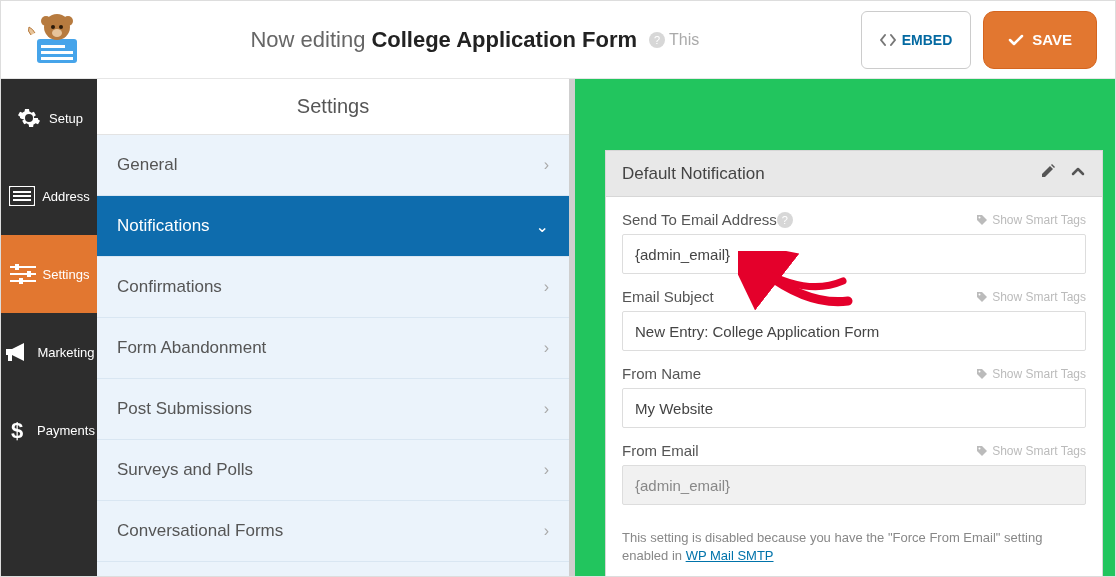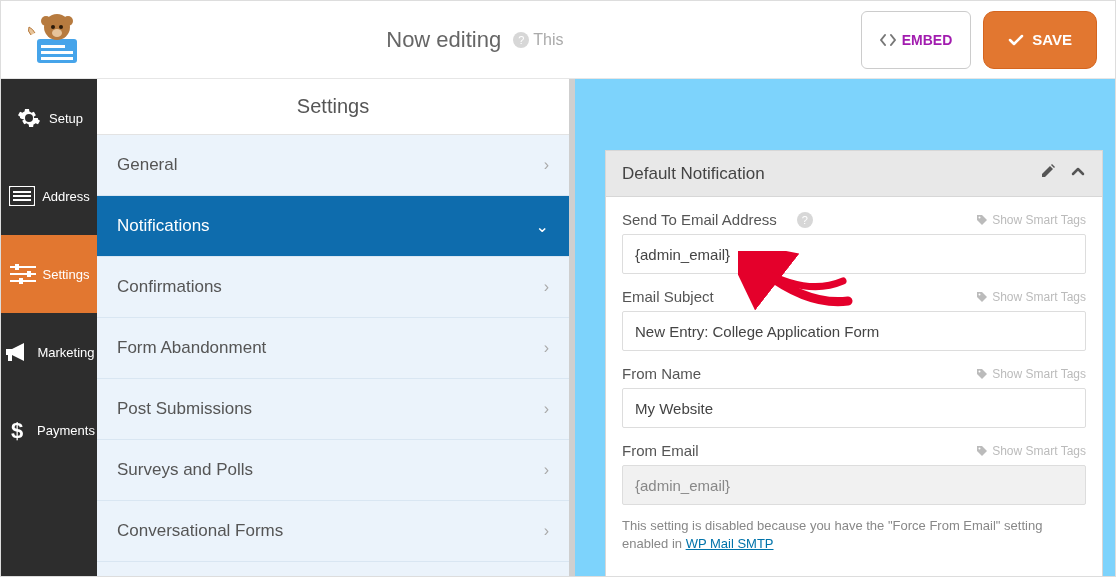--- a/index.html
+++ b/index.html
@@ -3,46 +3,46 @@
 <meta charset="utf-8">
 <style>
   * { box-sizing: border-box; margin: 0; padding: 0; }
   body { font-family: -apple-system, "Segoe UI", Helvetica, Arial, sans-serif; font-size: 14px; color: #444; background: #fff; width: 1116px; height: 577px; overflow: hidden; border: 1px solid #ddd; }
   .topbar { height: 78px; display: flex; align-items: center; padding: 0 18px; border-bottom: 1px solid #e6e6e6; background: #fff; }
   .logo { width: 70px; height: 60px; display:flex; align-items:center; justify-content:center; }
   .top-center { flex: 1; display: flex; justify-content: center; align-items: center; gap: 6px; font-size: 22px; color: #666; font-weight: 300;}
   .top-center .form-name { color: #222; font-weight: 600; }
   .help-link { color: #aaa; font-size: 16px; display:flex; align-items:center; gap:4px; margin-left:6px;}
   .top-buttons { display: flex; gap: 12px; }
-  .btn-embed { background: #fff; border: 1px solid #ccc; color: #a21caf; font-weight: 600; font-size: 14px; padding: 20px 18px; display:flex; align-items:center; gap:6px; cursor:pointer; border-radius:6px;}
+  .btn-embed { background: #fff; border: 1px solid #ccc; color: #0369a1; font-weight: 600; font-size: 14px; padding: 20px 18px; display:flex; align-items:center; gap:6px; cursor:pointer; border-radius:6px;}
   .btn-save { background: #e27730; border: 1px solid #d5651f; color: #fff; font-weight: 700; font-size: 15px; padding: 12px 24px; display:flex; align-items:center; gap:8px; cursor:pointer; border-radius:11px;}
   .main { display: flex; height: calc(577px - 78px); }
   .nav { width: 96px; background: #2d2d2d; color: #fff; display:flex; flex-direction:column; }
   .nav-item { height: 78px; display:flex; flex-direction:row; align-items:center; justify-content:center; gap:6px; font-size:13px; color:#fff; cursor:pointer;}
   .nav-item.active { background: #e27730; }
   .nav-item .ni-icon { width:28px; height:24px; display:flex; align-items:center; justify-content:center; }
   .side-panel { width: 478px; background: #ebf3fb; border-right: 6px solid #cfcfcf; display:flex; flex-direction:column; }
   .side-title { height: 56px; display:flex; align-items:center; justify-content:center; font-size: 20px; color:#555; background:#fff; border-bottom:1px solid #e3e3e3; }
   .side-list { flex:1; overflow:auto; }
   .side-item { padding: 20px 20px; font-size: 17px; color:#555; border-bottom:1px solid #d9e6f2; display:flex; align-items:center; justify-content:space-between; cursor:pointer;}
   .side-item.active { background:#0e6cad; color:#fff; }
   .chev { color:#aaa; font-size:16px; }
   .side-item.active .chev { color:#fff; }
-  .content { flex:1; background:#7dd3fc; padding: 15px 12px 0 30px; overflow:hidden;}
+  .content { flex:1; background:#22c55e; padding: 15px 12px 0 30px; overflow:hidden;}
   .card { background:#fff; border:1px solid #d7d7d7; }
   .card-header { background:#e8e8e8; height:46px; display:flex; align-items:center; justify-content:space-between; padding:0 16px; border-bottom:1px solid #d7d7d7; font-size:17px; color:#444;}
   .card-header .actions { display:flex; gap:14px; color:#555;}
   .card-body { padding: 14px 16px; }
   .field-row { margin-bottom: 14px; }
   .field-label-row { display:flex; align-items:center; justify-content:space-between; margin-bottom:6px; color:#555; font-size:15px;}
-  .field-label-row .left { display:flex; align-items:center; gap:20px;}
+  .field-label-row .left { display:flex; align-items:center; gap:0;}
   .show-tags { color:#bbb; font-size:12px; display:flex; align-items:center; gap:4px; cursor:pointer;}
   .text-input { width:100%; height:40px; border:1px solid #ddd; border-radius:2px; padding:0 12px; font-size:15px; color:#444; background:#fff; }
   .text-input[disabled] { background:#f1f1f1; color:#888; }
-  .help-note { font-size:13px; color:#888; margin-top:12px; line-height:1.4;}
+  .help-note { font-size:13px; color:#888; margin-top:24px; line-height:1.4;}
   .help-note a { color:#0073aa; text-decoration:underline; }
   .annotation-arrow { position:absolute; left:738px; top:251px; pointer-events:none; }
   .qmark { width:16px; height:16px; border-radius:50%; background:#d7d7d7; color:#fff; font-size:11px; display:inline-flex; align-items:center; justify-content:center; }
 </style>
 </head>
 <body>
 
 <div class="topbar">
   <div class="logo">
     <svg width="62" height="54" viewBox="0 0 62 54">
@@ -54,20 +54,21 @@
       <circle cx="30" cy="14" r="2" fill="#2b1a0a"></circle>
       <circle cx="38" cy="14" r="2" fill="#2b1a0a"></circle>
       <ellipse cx="34" cy="20" rx="5" ry="4" fill="#e7c49a"></ellipse>
       <circle cx="23" cy="8" r="5" fill="#b77b3f"></circle>
       <circle cx="45" cy="8" r="5" fill="#b77b3f"></circle>
       <path d="M8 22 Q4 18 6 14 Q10 16 12 20" fill="#e7c49a" stroke="#b77b3f" stroke-width="1"></path>
     </svg>
   </div>
   <div class="top-center">
     <span>Now editing</span>
+    <span class="form-name">College Application Form</span>
     <span class="help-link">
       <span class="qmark">?</span>
       <span>This</span>
     </span>
   </div>
   <div class="top-buttons">
     <button class="btn-embed">
       <svg width="16" height="14" viewBox="0 0 16 14">
           <path d="M5 2 L1 7 L5 12 M11 2 L15 7 L11 12" stroke="#777" stroke-width="2" fill="none" stroke-linecap="round" stroke-linejoin="round"></path>
         </svg>

